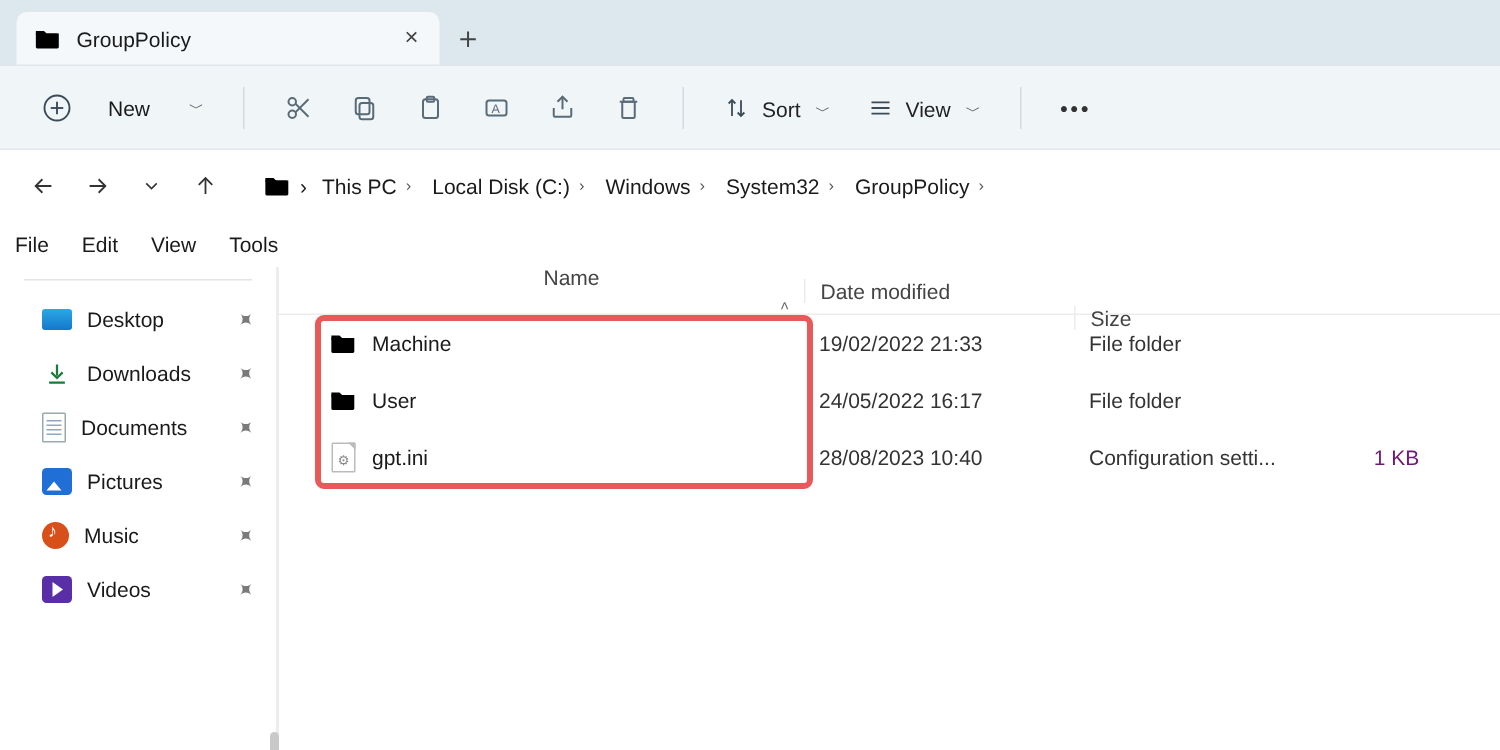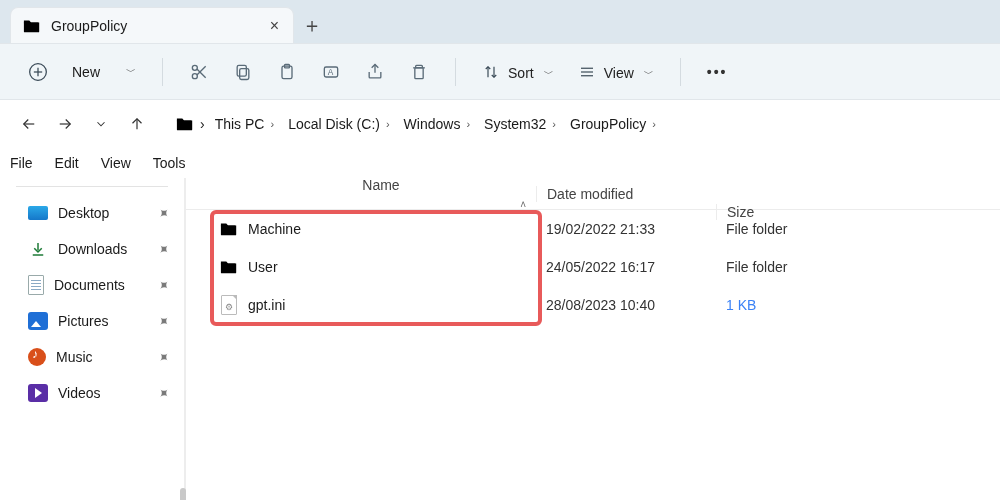--- a/index.html
+++ b/index.html
@@ -148,21 +148,21 @@
 
   .rows { position:relative; }
   .row {
     display:flex; align-items:center;
     height:38px;
   }
   .cell { padding:0 10px; }
   .cell.name { width:350px; padding-left:34px; display:flex; align-items:center; gap:10px;}
   .cell.date { width:180px; color:#333;}
   .cell.type { width:160px; color:#333; white-space:nowrap; overflow:hidden; text-overflow:ellipsis;}
-  .cell.size { width:110px; color:#3b82f6; text-align:left;}
+  .cell.size { width:110px; color:#701a75; text-align:center;}
   .file-ico { width:18px; height:18px; display:flex; align-items:center; justify-content:center;}
   .file-page { width:16px; height:20px; background:#fff; border:1px solid #bbb; border-radius:1px; position:relative;}
   .file-page::before{content:"";position:absolute;right:-1px;top:-1px;width:0;height:0;border-left:5px solid transparent;border-top:5px solid #bbb;}
   .file-page .gear { position:absolute; left:3px; bottom:2px; font-size:9px; color:#888;}
 
   .highlight-box {
     position:absolute;
     left:24px; top:0px;
     width:332px; height:116px;
     border:4px solid #e85a5a;
@@ -427,17 +427,18 @@
       <div class="row">
         <div class="cell name">
           <span class="file-ico">
               <span class="file-page">
                 <span class="gear">⚙</span>
               </span>
             </span>
           <span>gpt.ini</span>
         </div>
         <div class="cell date">28/08/2023 10:40</div>
+        <div class="cell type">Configuration setti...</div>
         <div class="cell size">1 KB</div>
       </div>
     </div>
   </div>
 </div>
 
 </body></html>

